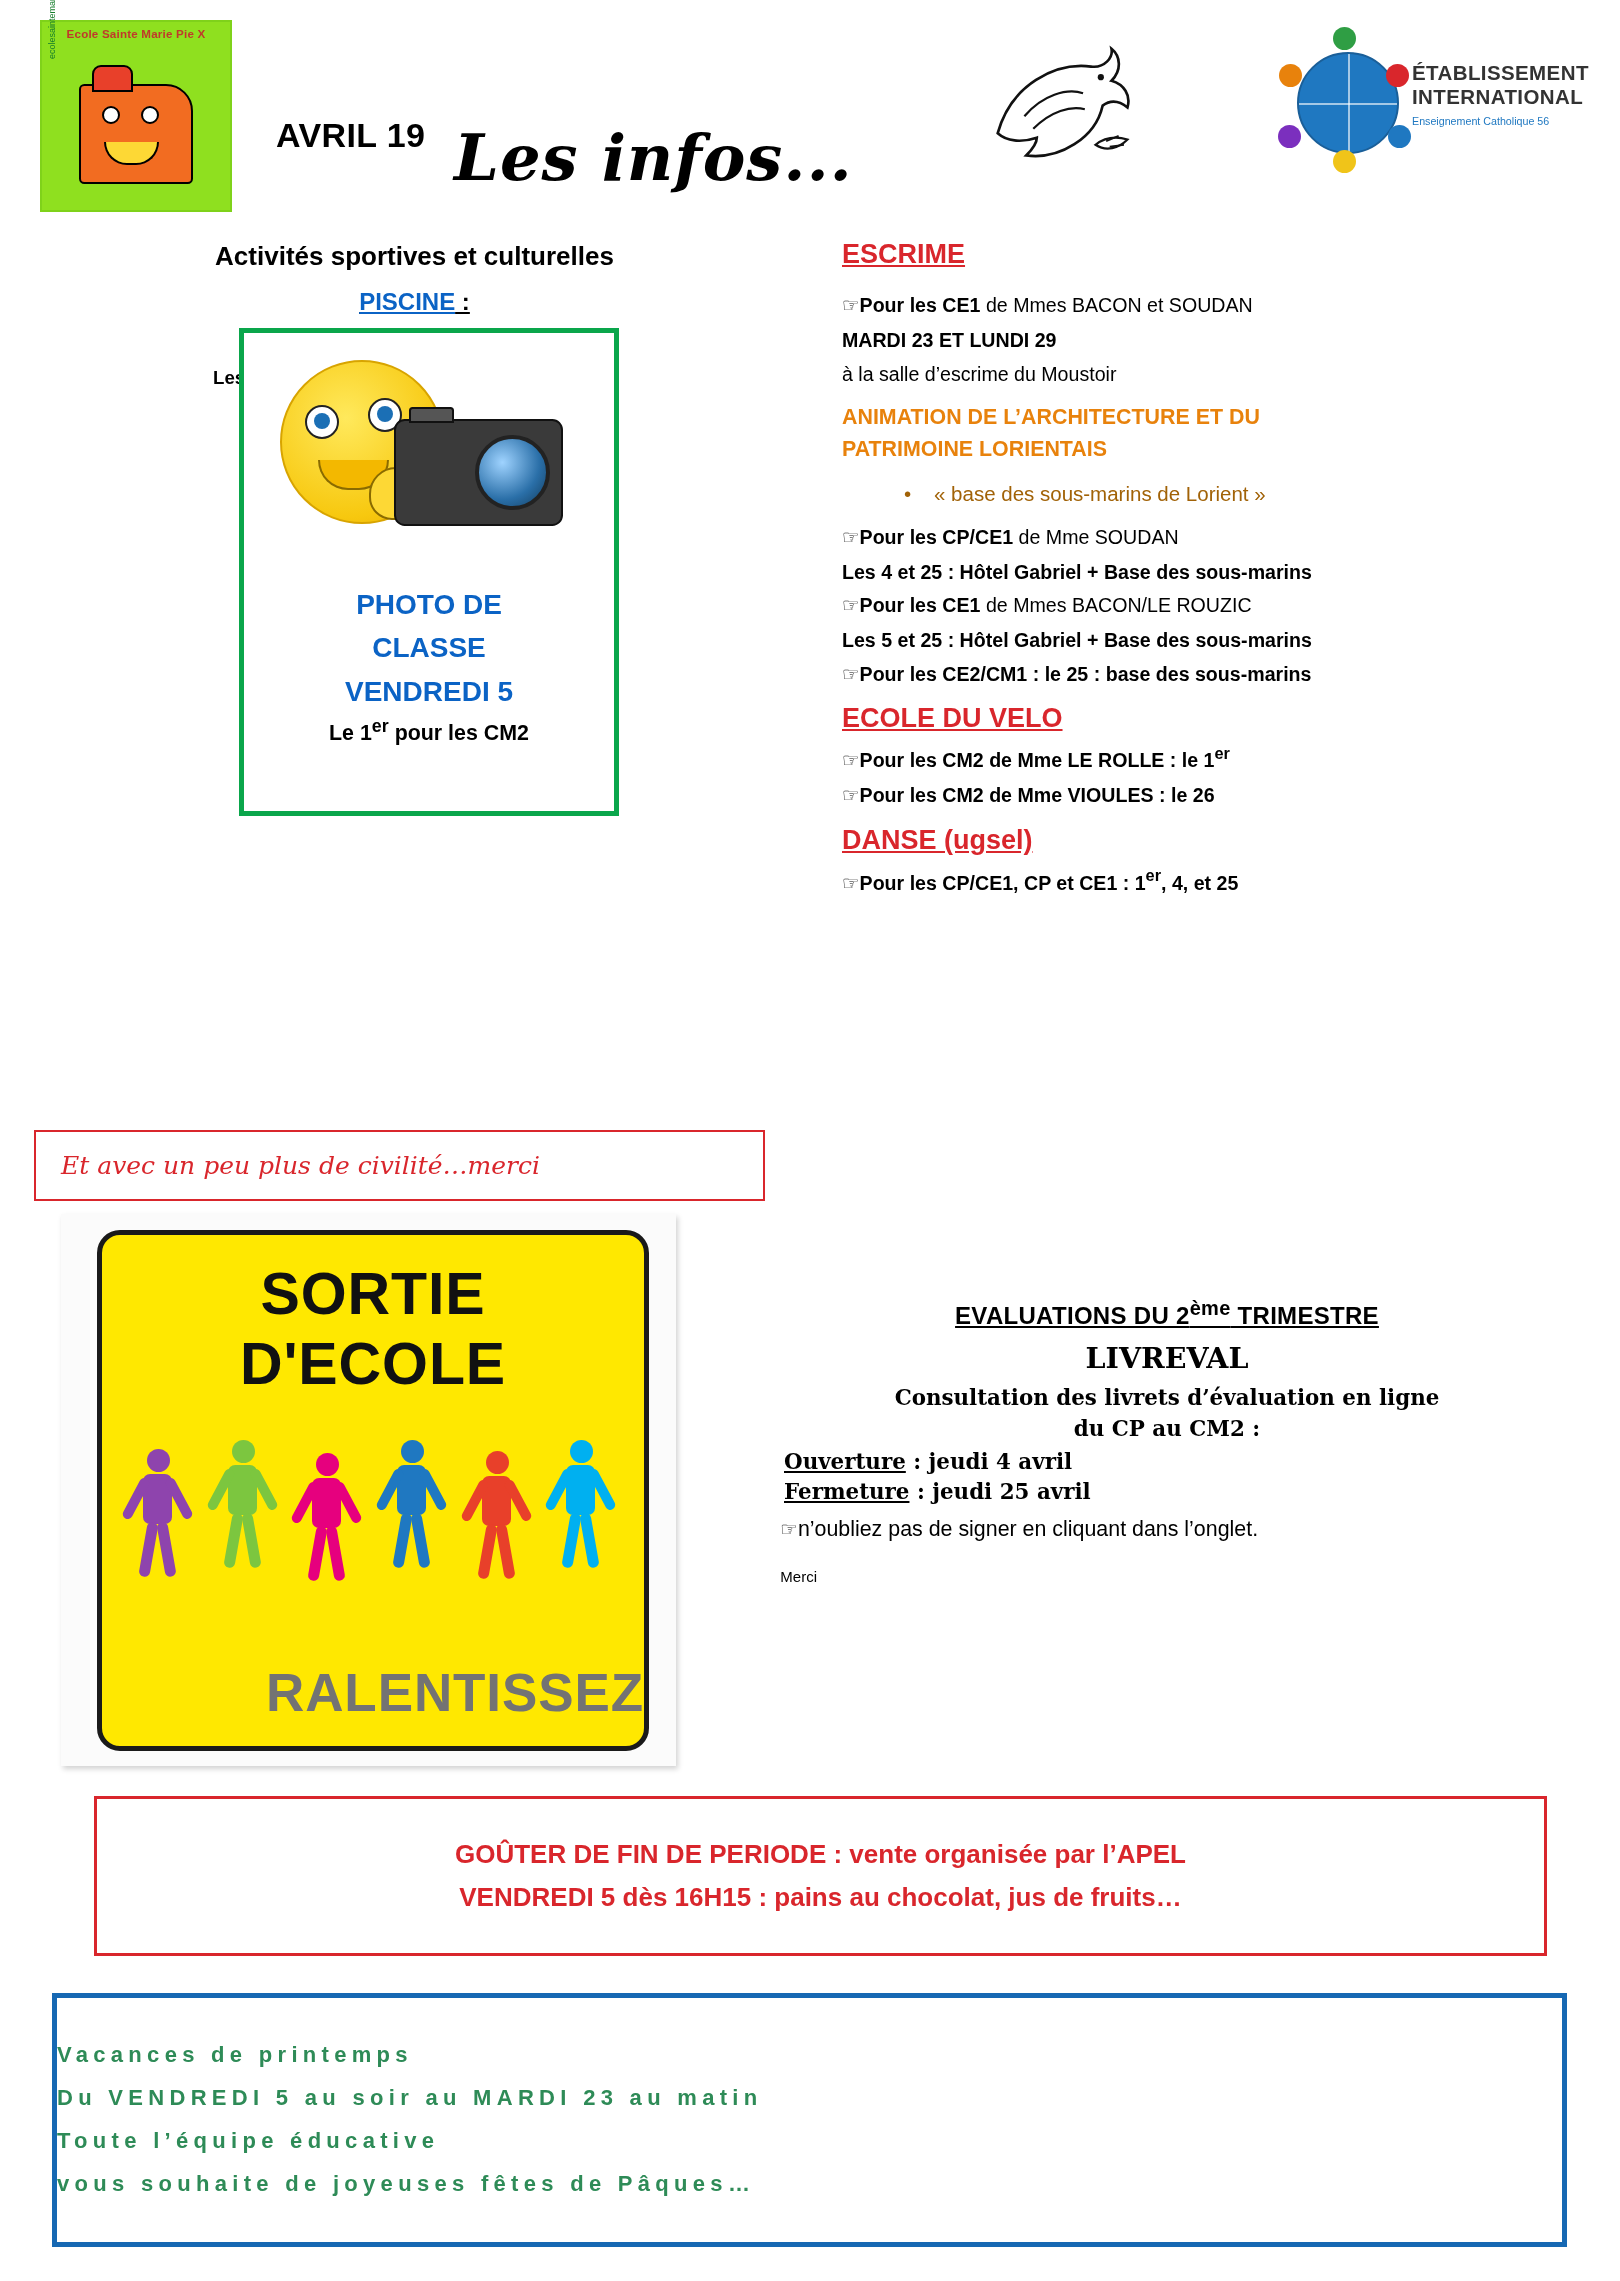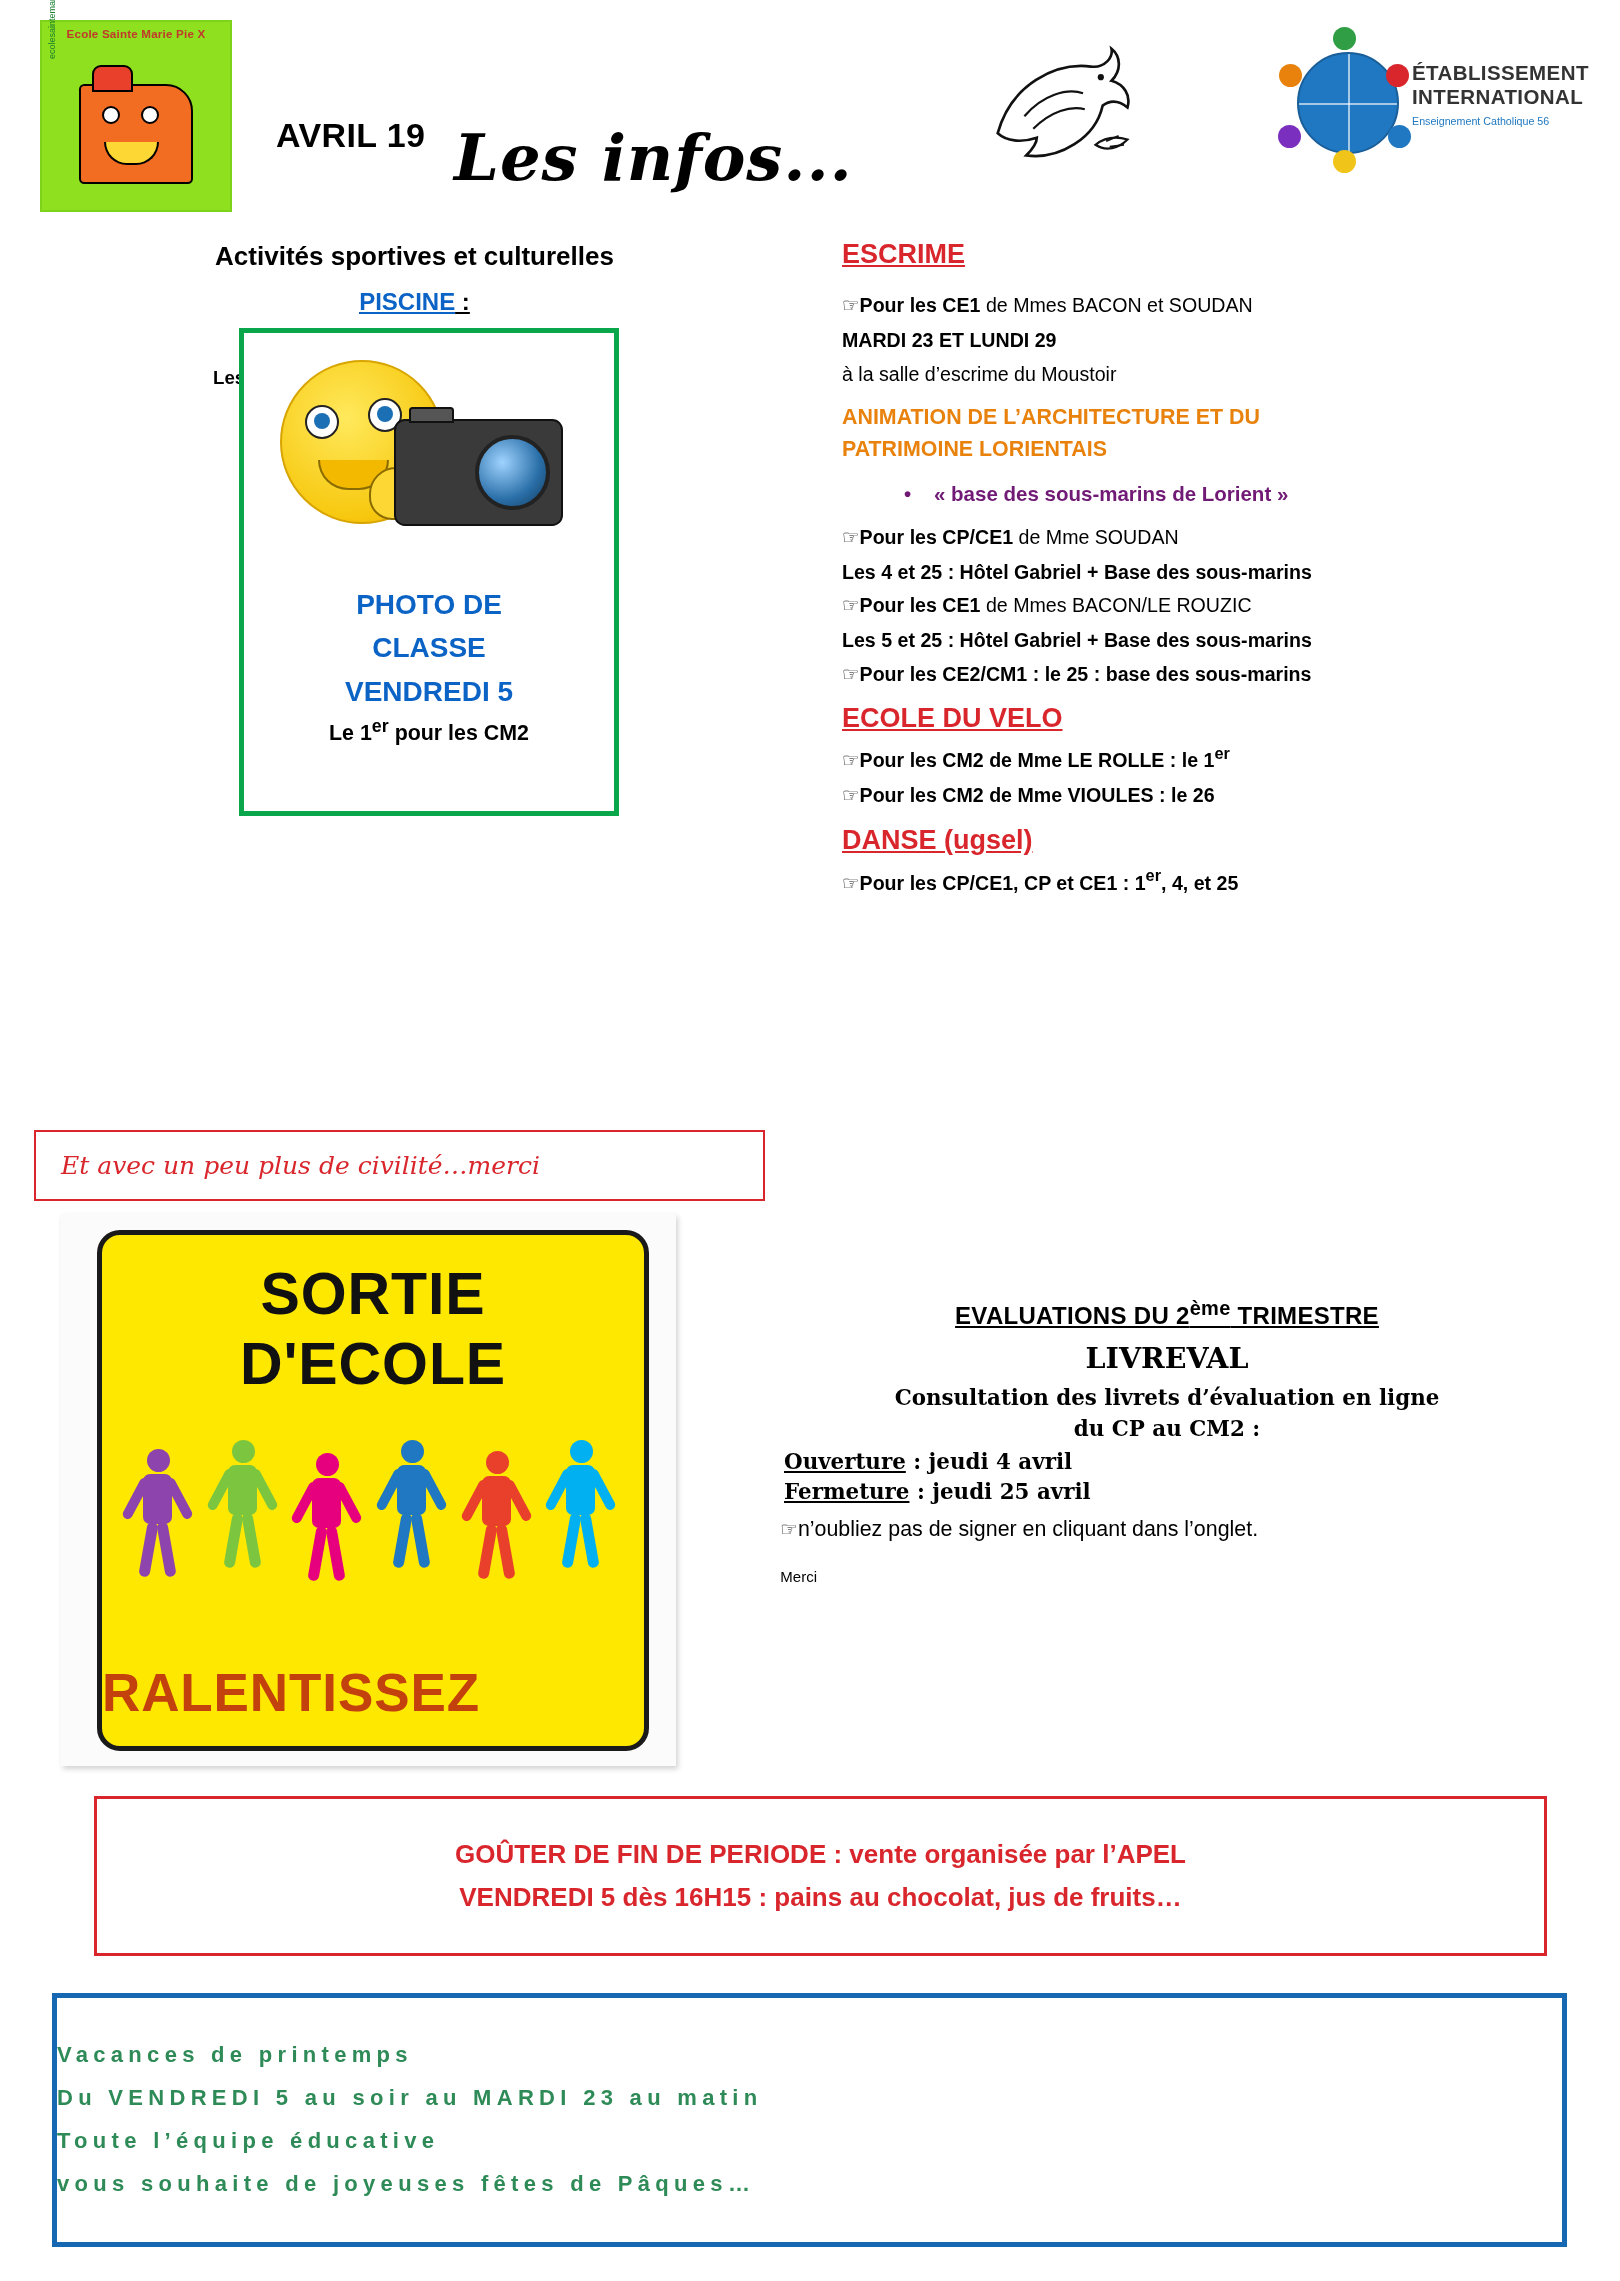--- a/index.html
+++ b/index.html
@@ -321,25 +321,25 @@
     text-align: center;
     font-family: "Liberation Sans", sans-serif;
     font-weight: bold;
     font-size: 59px;
     letter-spacing: 0.9px;
     color: #111;
   }
   .sortie-sign .l1 { margin-top: 25px; }
   .sortie-sign .l2 { margin-top: 1.8px; }
   .sortie-sign .l3 {
-    text-align: left;
+    text-align: right;
     font-weight: bold;
     font-size: 53px;
     letter-spacing: 0.9px;
-    color: #c2410c;
+    color: #737373;
     position: absolute;
     bottom: 23px; left: 0; width: 100%;
   }
   .kids { position: absolute; left: 28.5px; top: 205px; width: 499px; height: 178px; }
   .kid { position: absolute; width: 53px; height: 143px; }
   .kid .head { position: absolute; left: 16px; top: 0; width: 23px; height: 23px; border-radius: 50%; }
   .kid .torso { position: absolute; left: 12.5px; top: 25px; width: 28.5px; height: 50px; border-radius: 7.1px; }
   .kid .legL, .kid .legR { position: absolute; top: 73px; width: 10.7px; height: 55px; border-radius: 5.3px; }
   .kid .legL { left: 12.5px; transform: rotate(10deg); }
   .kid .legR { left: 30px; transform: rotate(-10deg); }
@@ -370,22 +370,22 @@
     font-family: "DejaVu Sans", sans-serif;
     font-size: 19.6px;
   }
   .orange {
     color: #e8820c;
     font-weight: bold;
     font-size: 21.4px;
     line-height: 1.5;
   }
   .bullet-line {
-    color: #701a75;
-    font-weight: bold;
+    color: #a16207;
+    font-weight: normal;
     font-size: 20.5px;
     margin: 16px 0 16px 62px;
   }
   .bullet-line:before {
     content: "\2022";
     display: inline-block;
     width: 30px;
   }
 
   

